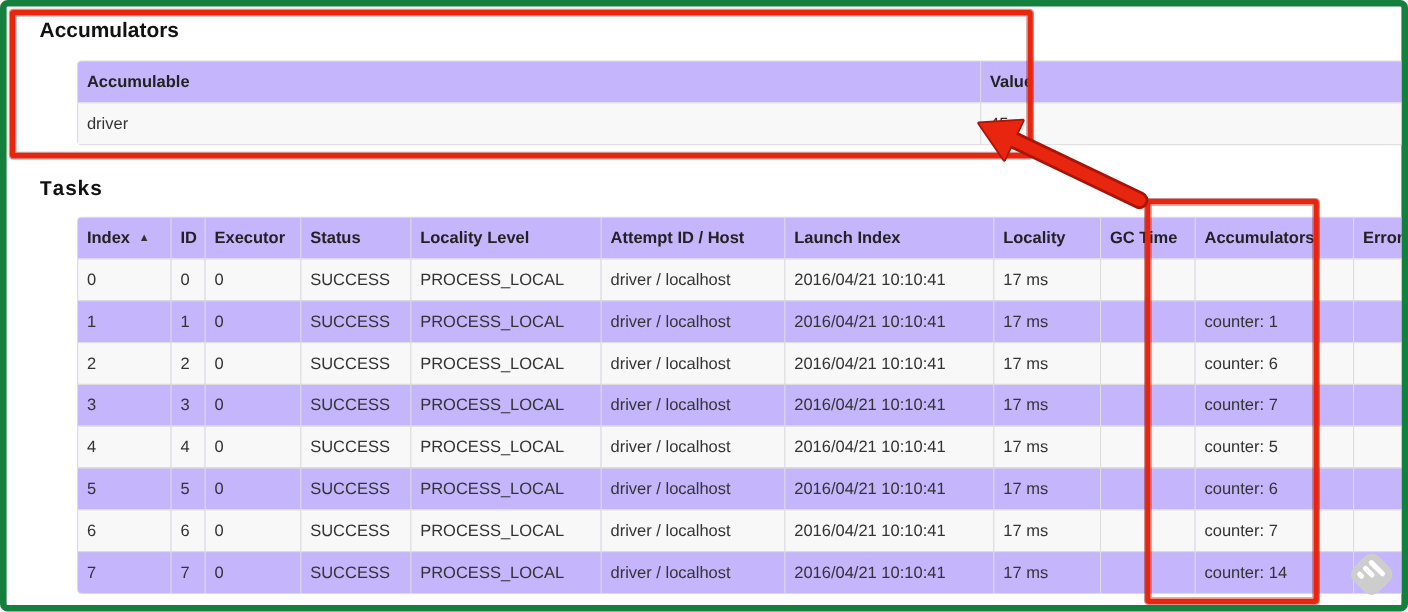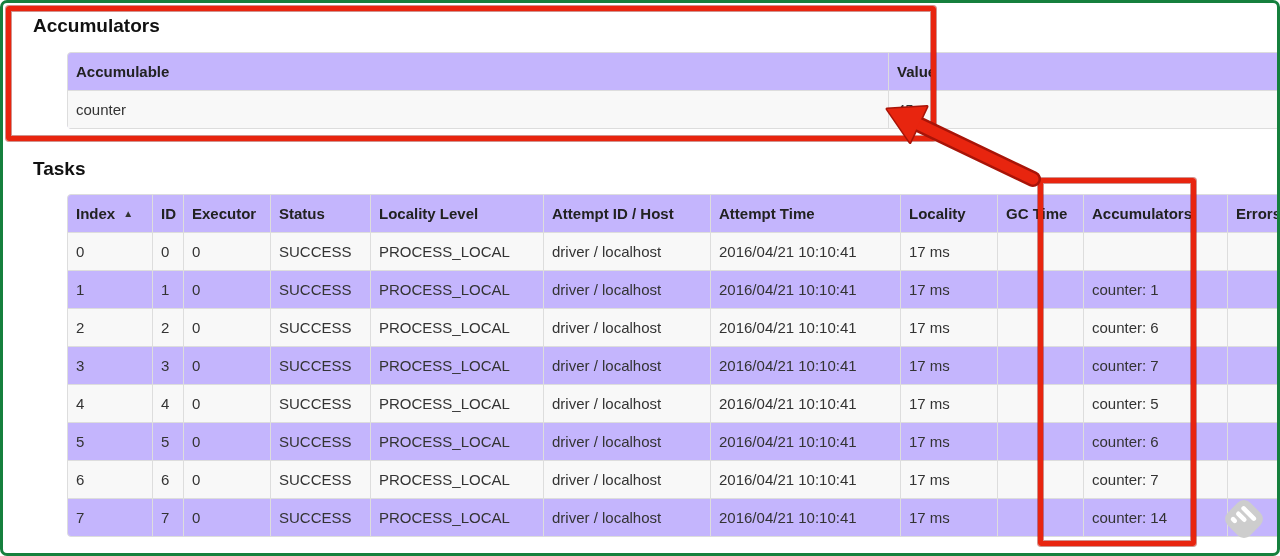--- a/index.html
+++ b/index.html
@@ -6,35 +6,35 @@
   html, body {
     margin: 0; padding: 0;
     width: 1280px; height: 556px;
     background: #ffffff;
     font-family: "Liberation Sans", "DejaVu Sans", sans-serif;
     color: #333333;
     overflow: hidden;
   }
   .window {
     position: absolute; inset: 0;
-    border: 3px solid #15803d;
+    border: 6px solid #15803d;
     border-radius: 7px;
     background: #ffffff;
     overflow: hidden;
   }
   .page { padding: 12px 28px 0 28px; }
 
   h4.section-heading {
     font-size: 19px;
     line-height: 22px;
     font-weight: bold;
     color: #111;
     margin: 0 0 15px 2px;
   }
-  h4.tasks-heading { margin-top: 29px; margin-bottom: 14px; }
+  h4.tasks-heading { margin-top: 29px; margin-bottom: 14px; font-family: Liberation Mono, monospace; }
 
   table.tbl {
     width: 1224px;
     table-layout: fixed;
     border-collapse: separate;
     border-spacing: 0;
     border: 1px solid #dddddd;
     border-radius: 4px;
     background: #c4b5fd;
     font-size: 15px;
@@ -103,21 +103,21 @@
         <col style="width:404px">
       </colgroup>
       <thead>
         <tr>
             <th><span>Accumulable</span></th>
             <th><span>Value</span></th>
           </tr>
       </thead>
       <tbody>
           <tr>
-            <td>counter</td>
+            <td>driver</td>
             <td>45</td>
           </tr>
         </tbody>
     </table>
 
     <h4 class="section-heading tasks-heading">Tasks</h4>
 
     <table class="tbl">
       <colgroup>
         <col style="width:84px">
@@ -133,21 +133,21 @@
           <col style="width:65px">
       </colgroup>
       <thead>
         <tr>
             <th><span>Index</span><span class="sort">▲</span></th>
             <th><span>ID</span></th>
             <th><span>Executor</span></th>
             <th><span>Status</span></th>
             <th><span>Locality Level</span></th>
             <th><span>Attempt ID / Host</span></th>
-            <th><span>Attempt Time</span></th>
+            <th><span>Launch Index</span></th>
             <th><span>Locality</span></th>
             <th><span>GC Time</span></th>
             <th><span>Accumulators</span></th>
             <th><span>Errors</span></th>
           </tr>
       </thead>
       <tbody>
           <tr>
             <td>0</td>
             <td>0</td>

